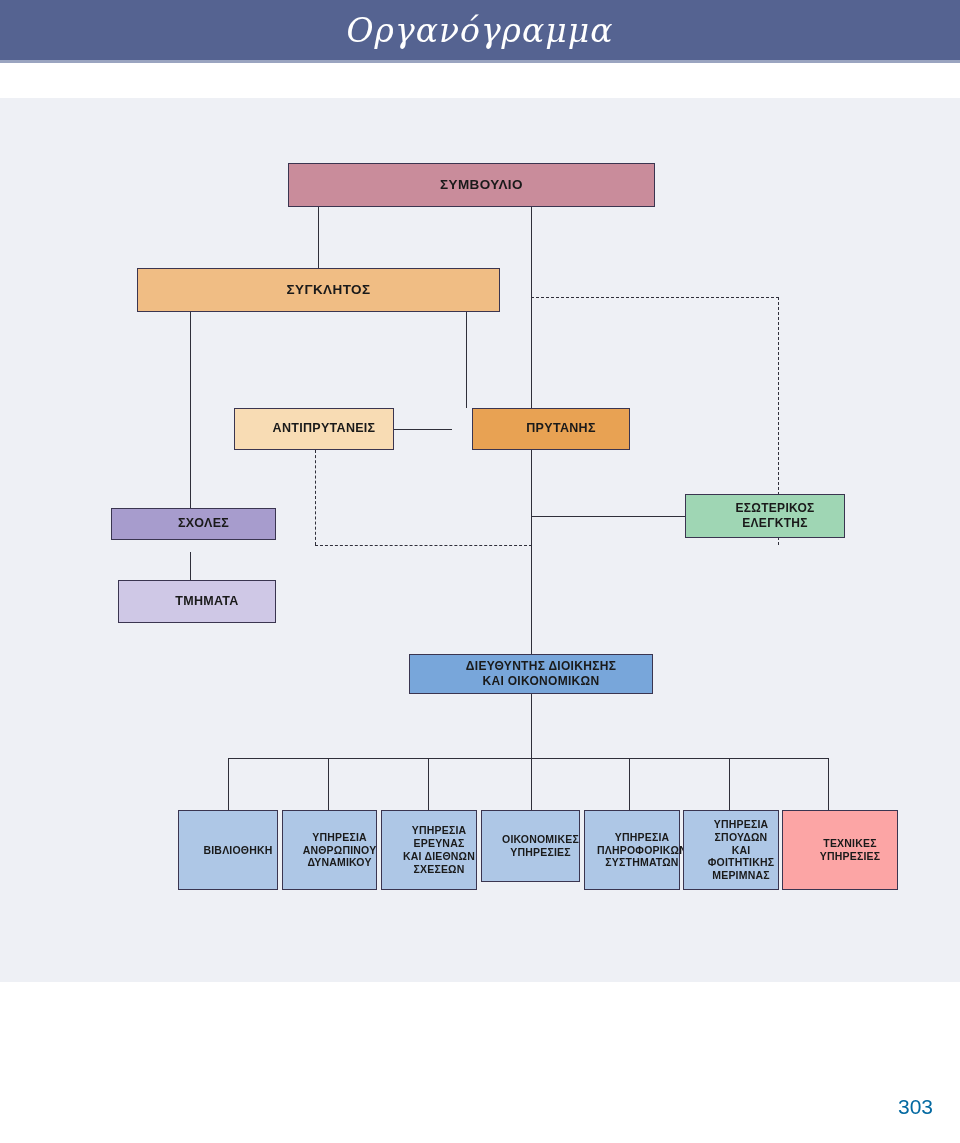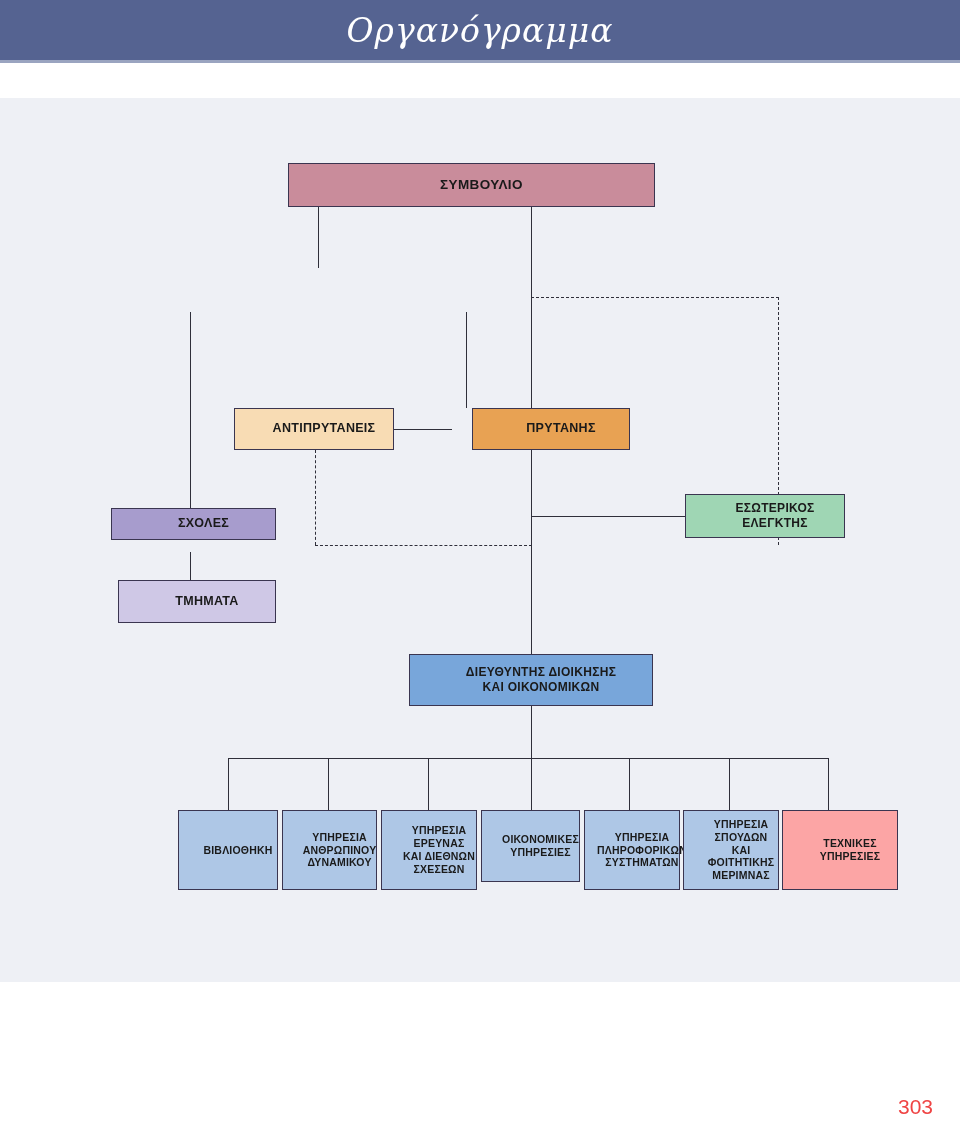--- a/index.html
+++ b/index.html
@@ -50,21 +50,21 @@
 
   
   .vline{position:absolute;width:0;border-left:1.7px solid #2f2f3a;z-index:2;}
   .hline{position:absolute;height:0;border-top:1.7px solid #2f2f3a;z-index:2;}
   .vdash{position:absolute;width:0;border-left:1.7px dashed #2f2f3a;z-index:2;}
   .hdash{position:absolute;height:0;border-top:1.7px dashed #2f2f3a;z-index:2;}
 
   
   #page-number{
     position:absolute;right:27px;bottom:24px;
-    color:#ef4444;font-size:21px;
+    color:#0369a1;font-size:21px;
     font-family:"Liberation Sans", sans-serif;
   }
 </style>
 </head>
 <body>
 
 <div id="header-banner"></div>
 <div id="header-title">Οργανόγραμμα</div>
 <div id="header-underline"></div>
 
@@ -101,20 +101,23 @@
   <div class="vline" style="left:428px;top:660px;height:52px;"></div>
   <div class="vline" style="left:531px;top:660px;height:52px;"></div>
   <div class="vline" style="left:629px;top:660px;height:52px;"></div>
   <div class="vline" style="left:729px;top:660px;height:52px;"></div>
   <div class="vline" style="left:828px;top:660px;height:52px;"></div>
 
   <div class="node" style="left:288px;top:65px;width:367px;height:44px;background:#c98c9b;font-size:13.5px;font-weight:700;letter-spacing:.4px;">
     <span class="node-label">ΣΥΜΒΟΥΛΙΟ</span>
   </div>
 
+  <div class="node" style="left:137px;top:170px;width:363px;height:44px;background:#f0bd84;font-size:13.5px;font-weight:700;letter-spacing:.4px;">
+    <span class="node-label">ΣΥΓΚΛΗΤΟΣ</span>
+  </div>
 
   <div class="node" style="left:234px;top:310px;width:160px;height:42px;background:#f8dcb4;font-size:12.5px;font-weight:700;letter-spacing:.3px;">
     <span class="node-label">ΑΝΤΙΠΡΥΤΑΝΕΙΣ</span>
   </div>
 
   <div class="node" style="left:472px;top:310px;width:158px;height:42px;background:#e9a košar;background:#e8a253;font-size:12.5px;font-weight:700;letter-spacing:.3px;">
     <span class="node-label">ΠΡΥΤΑΝΗΣ</span>
   </div>
 
   <div class="node" style="left:111px;top:410px;width:165px;height:32px;background:#a79ccd;font-size:12.5px;font-weight:700;letter-spacing:.3px;">
@@ -123,21 +126,21 @@
 
   <div class="node" style="left:685px;top:396px;width:160px;height:44px;background:#9fd6b4;font-size:12px;font-weight:700;letter-spacing:.3px;">
     <span class="node-label">ΕΣΩΤΕΡΙΚΟΣ
 ΕΛΕΓΚΤΗΣ</span>
   </div>
 
   <div class="node" style="left:118px;top:482px;width:158px;height:43px;background:#cfc8e6;font-size:12.5px;font-weight:700;letter-spacing:.3px;">
     <span class="node-label">ΤΜΗΜΑΤΑ</span>
   </div>
 
-  <div class="node" style="left:409px;top:556px;width:244px;height:52px;background:#78a6da;font-size:12px;font-weight:700;letter-spacing:.3px;">
+  <div class="node" style="left:409px;top:556px;width:244px;height:40px;background:#78a6da;font-size:12px;font-weight:700;letter-spacing:.3px;">
     <span class="node-label">ΔΙΕΥΘΥΝΤΗΣ ΔΙΟΙΚΗΣΗΣ
 ΚΑΙ ΟΙΚΟΝΟΜΙΚΩΝ</span>
   </div>
 
   <div class="node" style="left:178px;top:712px;width:100px;height:80px;background:#aec7e6;font-size:10.5px;font-weight:700;letter-spacing:.2px;">
     <span class="node-label">ΒΙΒΛΙΟΘΗΚΗ</span>
   </div>
 
   <div class="node" style="left:282px;top:712px;width:95px;height:80px;background:#aec7e6;font-size:10.5px;font-weight:700;letter-spacing:.2px;">
     <span class="node-label">ΥΠΗΡΕΣΙΑ

